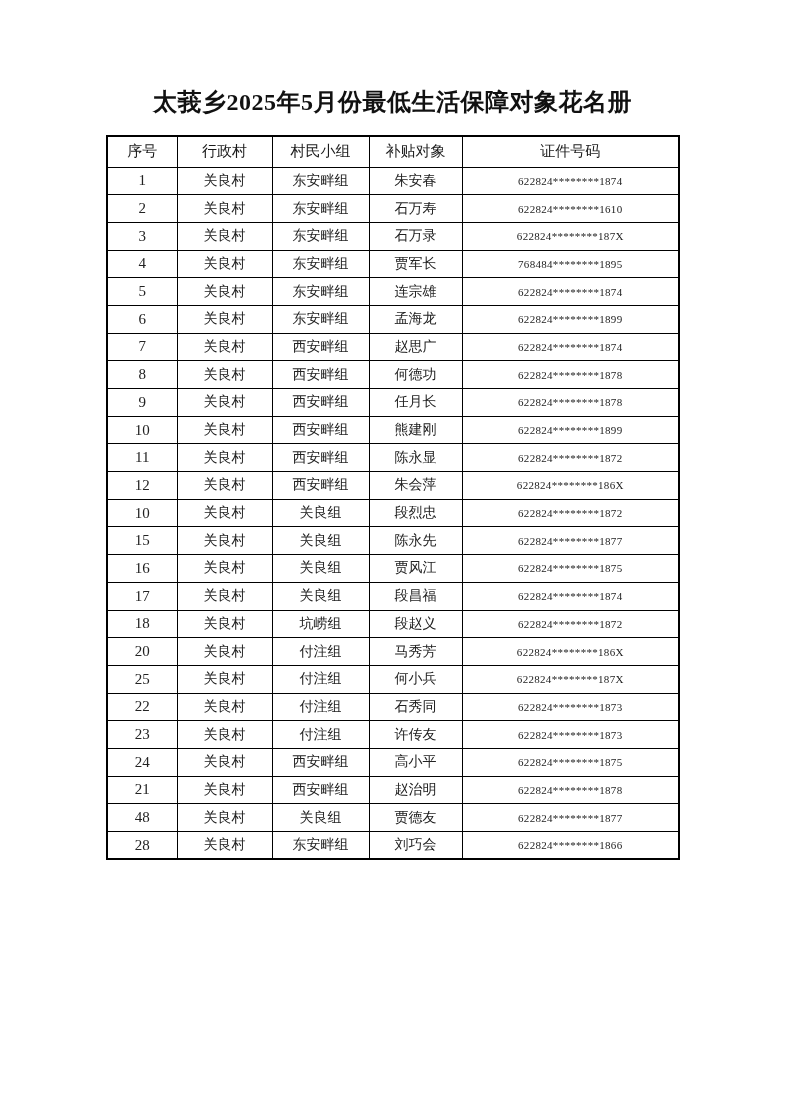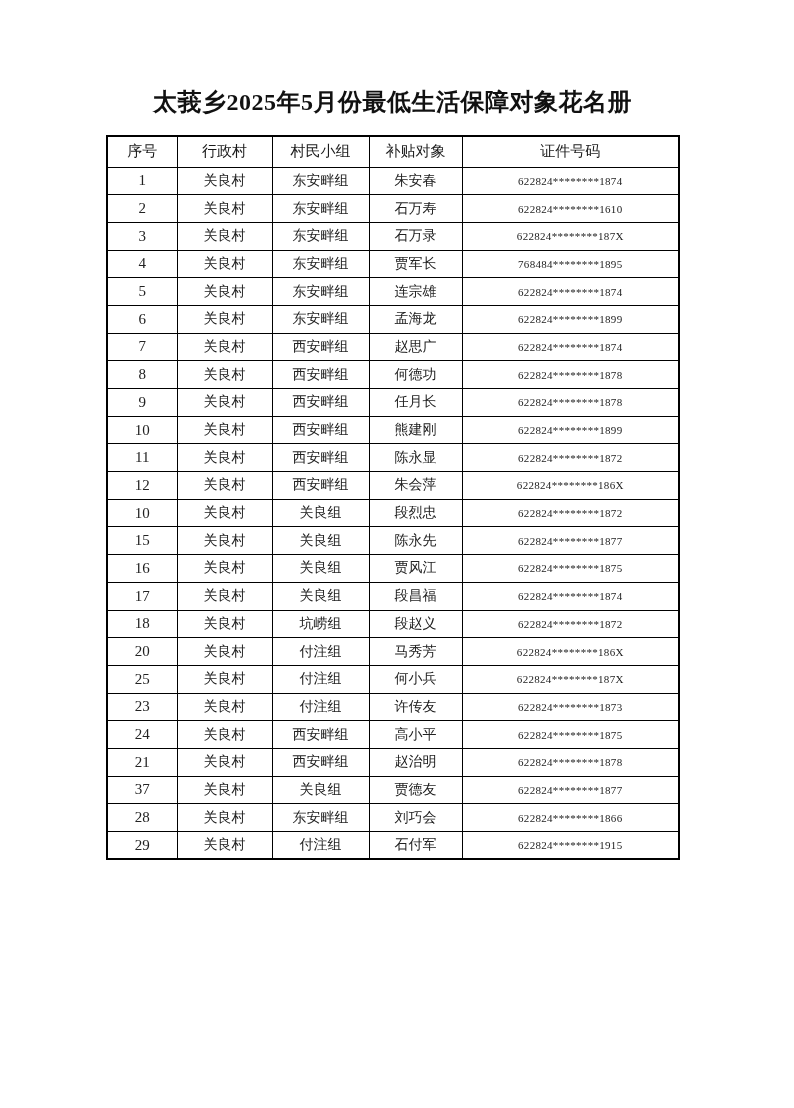--- a/index.html
+++ b/index.html
@@ -213,20 +213,27 @@
           <td class="col4">622824********186X</td>
         </tr>
         <tr>
           <td class="col0">25</td>
           <td class="col1">关良村</td>
           <td class="col2">付注组</td>
           <td class="col3">何小兵</td>
           <td class="col4">622824********187X</td>
         </tr>
         <tr>
+          <td class="col0">22</td>
+          <td class="col1">关良村</td>
+          <td class="col2">付注组</td>
+          <td class="col3">石秀同</td>
+          <td class="col4">622824********1873</td>
+        </tr>
+        <tr>
           <td class="col0">23</td>
           <td class="col1">关良村</td>
           <td class="col2">付注组</td>
           <td class="col3">许传友</td>
           <td class="col4">622824********1873</td>
         </tr>
         <tr>
           <td class="col0">24</td>
           <td class="col1">关良村</td>
           <td class="col2">西安畔组</td>
@@ -234,35 +241,28 @@
           <td class="col4">622824********1875</td>
         </tr>
         <tr>
           <td class="col0">21</td>
           <td class="col1">关良村</td>
           <td class="col2">西安畔组</td>
           <td class="col3">赵治明</td>
           <td class="col4">622824********1878</td>
         </tr>
         <tr>
-          <td class="col0">37</td>
+          <td class="col0">48</td>
           <td class="col1">关良村</td>
           <td class="col2">关良组</td>
           <td class="col3">贾德友</td>
           <td class="col4">622824********1877</td>
         </tr>
         <tr>
           <td class="col0">28</td>
           <td class="col1">关良村</td>
           <td class="col2">东安畔组</td>
           <td class="col3">刘巧会</td>
           <td class="col4">622824********1866</td>
-        </tr>
-        <tr>
-          <td class="col0">29</td>
-          <td class="col1">关良村</td>
-          <td class="col2">付注组</td>
-          <td class="col3">石付军</td>
-          <td class="col4">622824********1915</td>
         </tr>
       </tbody>
   </table>
 </div>
 
 </body></html>

